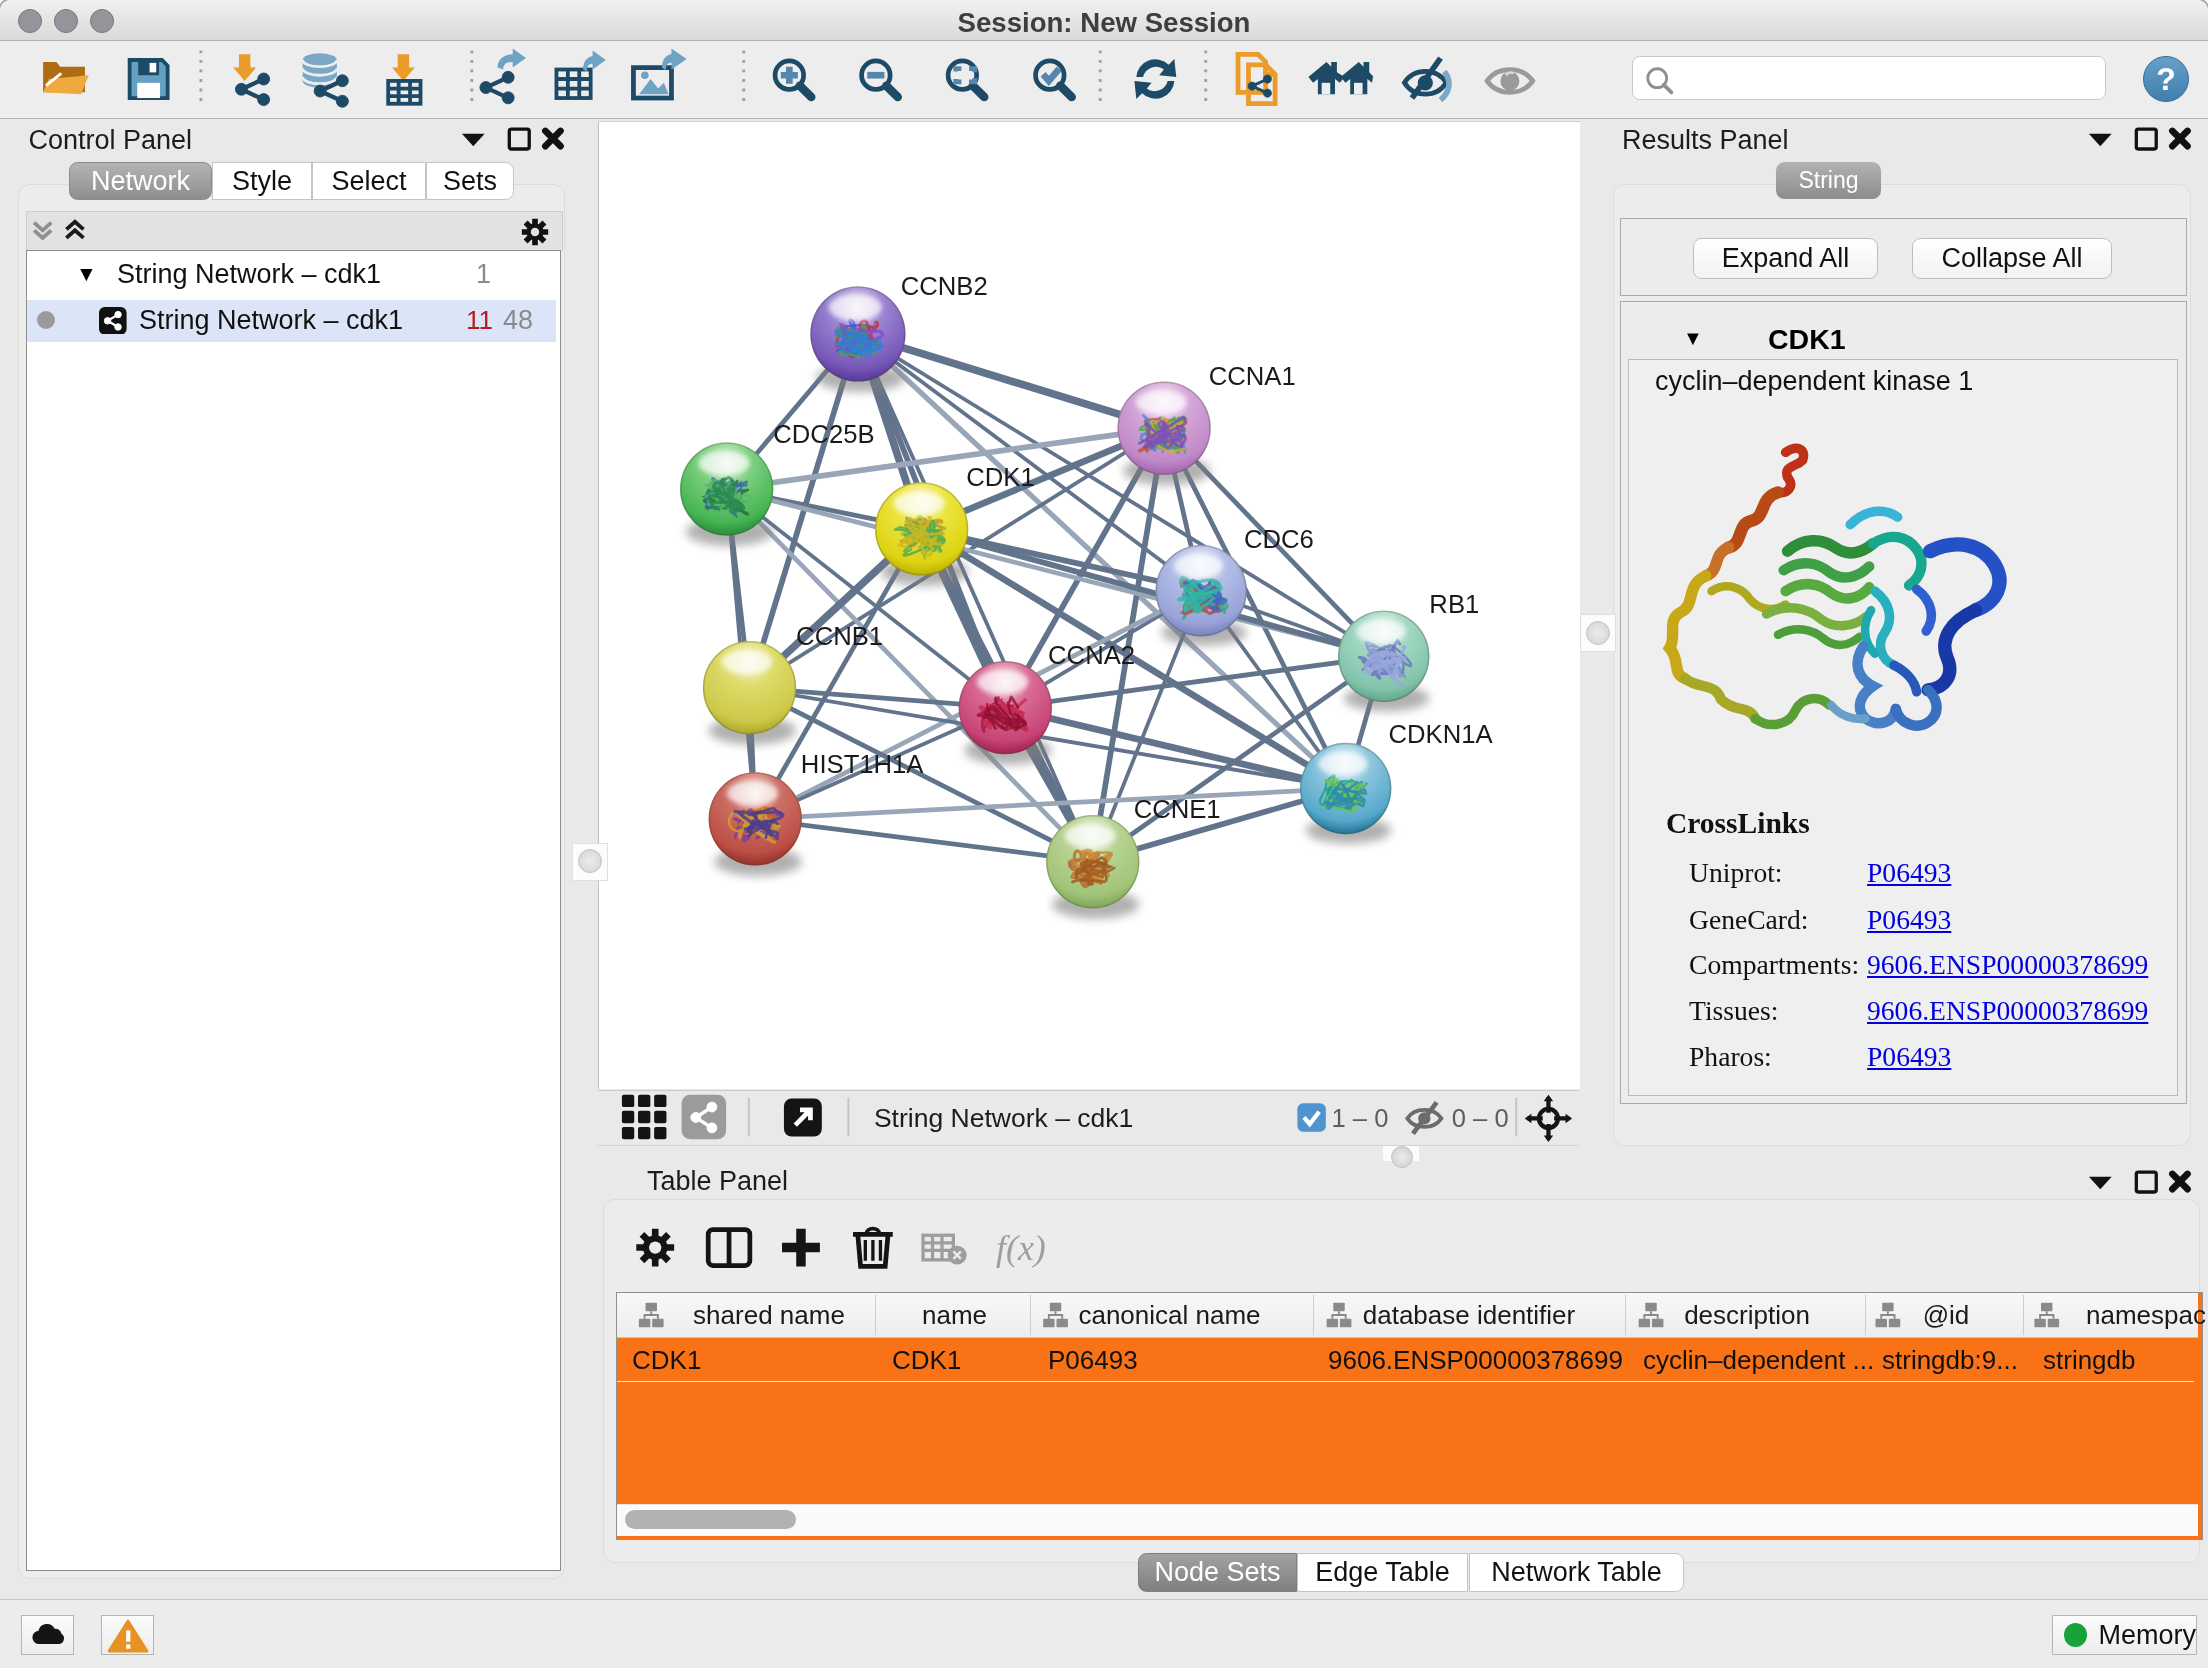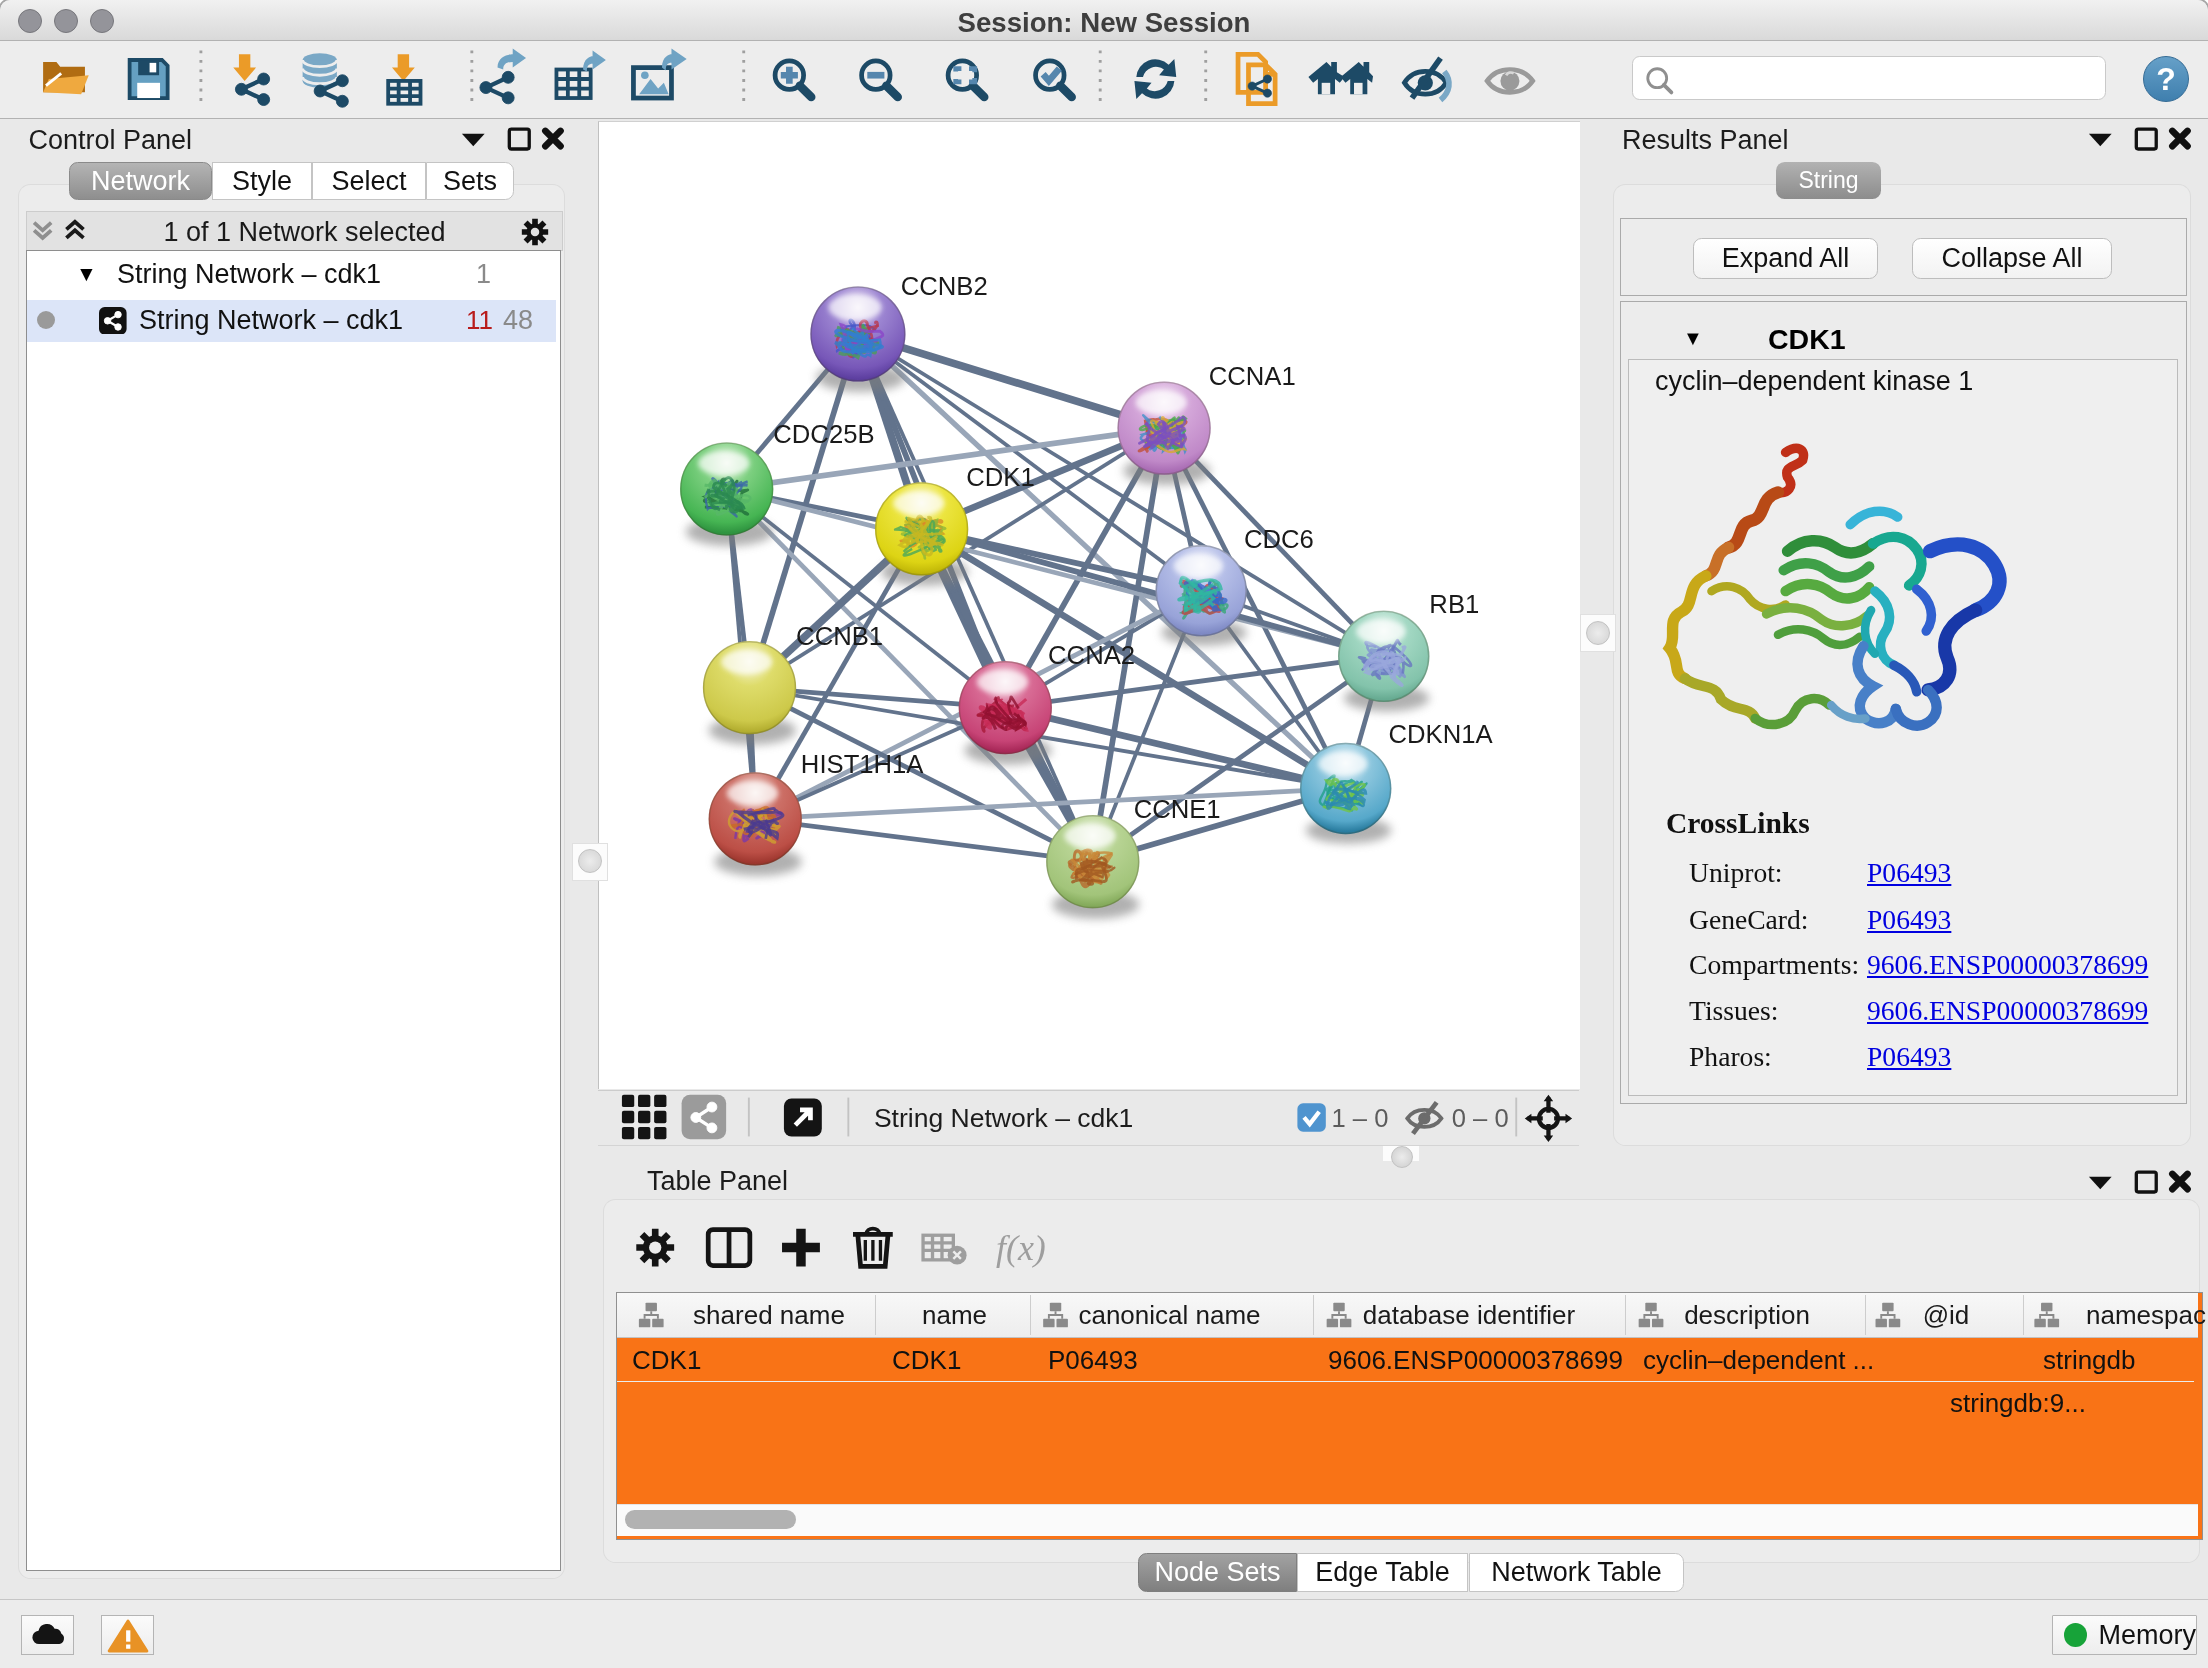--- a/index.html
+++ b/index.html
@@ -219,21 +219,20 @@
 </svg>
 <svg class="abs" style="left:519px;top:216px;" width="32" height="32" viewBox="0 0 34 34">
   <g fill="#111">
     <circle cx="17" cy="17" r="9"></circle>
     <g stroke="#111" stroke-width="6">
       <path d="M17,3 V31 M3,17 H31 M7,7 L27,27 M27,7 L7,27"></path>
     </g>
     <circle cx="17" cy="17" r="4.5" fill="#e2e2e2"></circle>
   </g>
 </svg>
-<div class="abs" style="left:0;top:217px;width:609px;text-align:center;font-size:27px;color:#1a1a1a;">1 of 1 Network selected</div>
 <div id="cp-list" class="abs">
   <div style="position:absolute;left:0;top:0;width:529px;height:49px;">
     <span style="position:absolute;left:49px;top:11.4px;font-size:21px;">▼</span>
     <span style="position:absolute;left:90px;top:7.6px;font-size:27px;color:#111;">String Network – cdk1</span>
     <span style="position:absolute;right:65px;top:7.6px;font-size:27px;color:#8a8a8a;">1</span>
   </div>
   <div id="row2">
     <span style="position:absolute;left:9.5px;top:10.5px;width:18px;height:18px;border-radius:50%;background:#9a9a9a;"></span>
     <svg style="position:absolute;left:72px;top:6.7px;" width="27.6" height="27.6" viewBox="0 0 29 29">
           <rect width="29" height="29" rx="6" fill="#111"></rect>
@@ -748,21 +747,21 @@
   <div class="colsep" style="left:696px;"></div>
   <div class="colsep" style="left:1008px;"></div>
   <div class="colsep" style="left:1248px;"></div>
   <div class="colsep" style="left:1406px;"></div>
   <div class="abs" style="left:0;top:88px;width:1577px;height:1px;background:#ececec;"></div>
   <div class="td" style="left:15px;">CDK1</div>
   <div class="td" style="left:275px;">CDK1</div>
   <div class="td" style="left:431px;">P06493</div>
   <div class="td" style="left:711px;">9606.ENSP00000378699</div>
   <div class="td" style="left:1026px;">cyclin–dependent ...</div>
-  <div class="td" style="left:1333px;margin-top:43px;">stringdb:9...</div>
+  <div class="td" style="left:1265px;">stringdb:9...</div>
   <div class="td" style="left:1426px;">stringdb</div>
   <div class="abs" style="left:0;top:211px;width:1581px;height:31px;background:#fafafa;border-top:1px solid #e4e4e4;"></div>
   <div class="abs" style="left:7.6px;top:217px;width:171px;height:19px;border-radius:9.5px;background:#b2b2b2;"></div>
 </div>
 <div class="btab" style="left:1138px;width:157px;background:linear-gradient(#a2a2a2,#7f7f7f);color:#fff;border-color:#7f7f7f;border-radius:8.6px 0 0 8.6px;">Node Sets</div>
 <div class="btab" style="left:1297px;width:169px;">Edge Table</div>
 <div class="btab" style="left:1469px;width:213px;border-radius:0 8.6px 8.6px 0;">Network Table</div>
 
 <div class="abs" style="left:572px;top:843px;width:34px;height:36px;background:#fcfcfc;border:1px solid #e0e0e0;"></div>
 <div class="abs" style="left:578px;top:849px;width:22px;height:22px;border-radius:50%;background:radial-gradient(#ececec,#d2d2d2);border:1px solid #c2c2c2;"></div>

